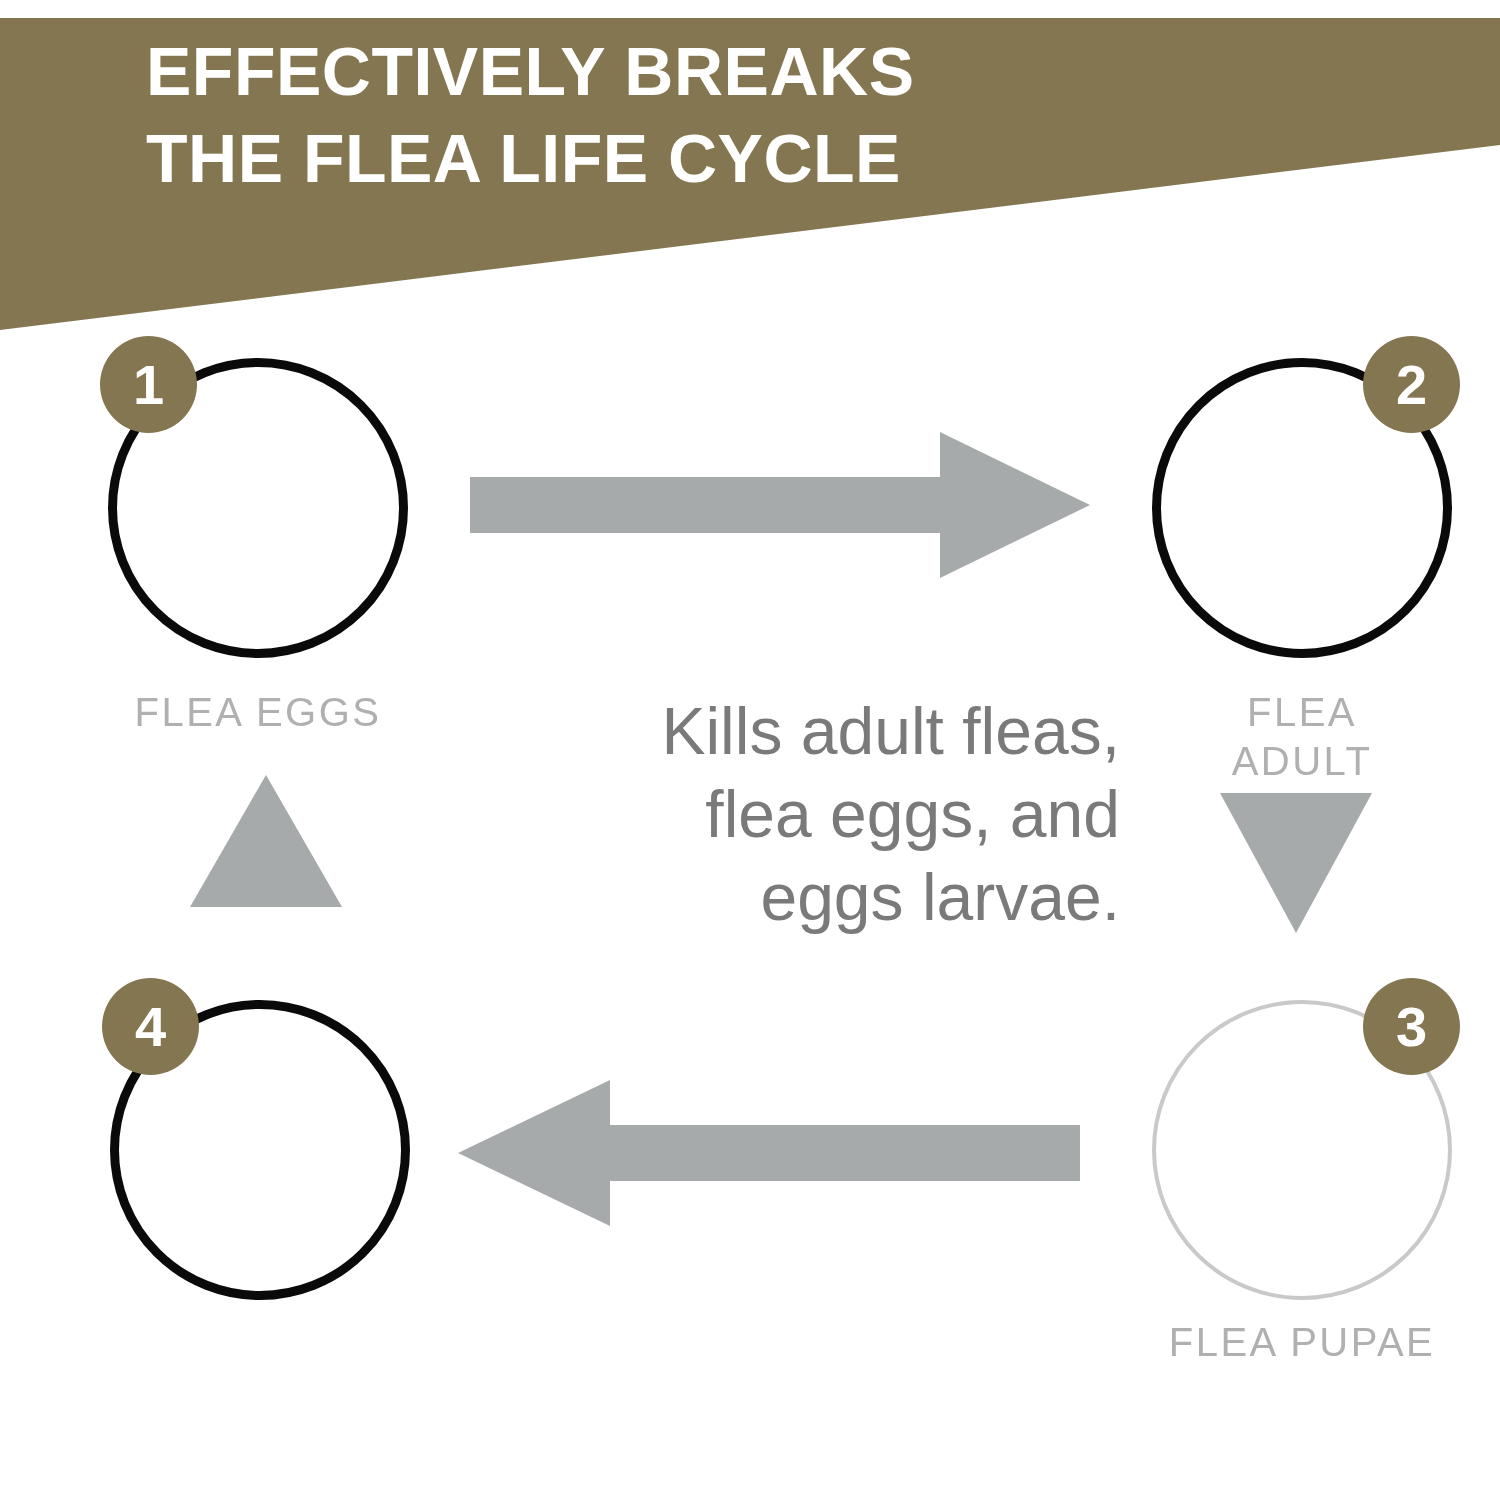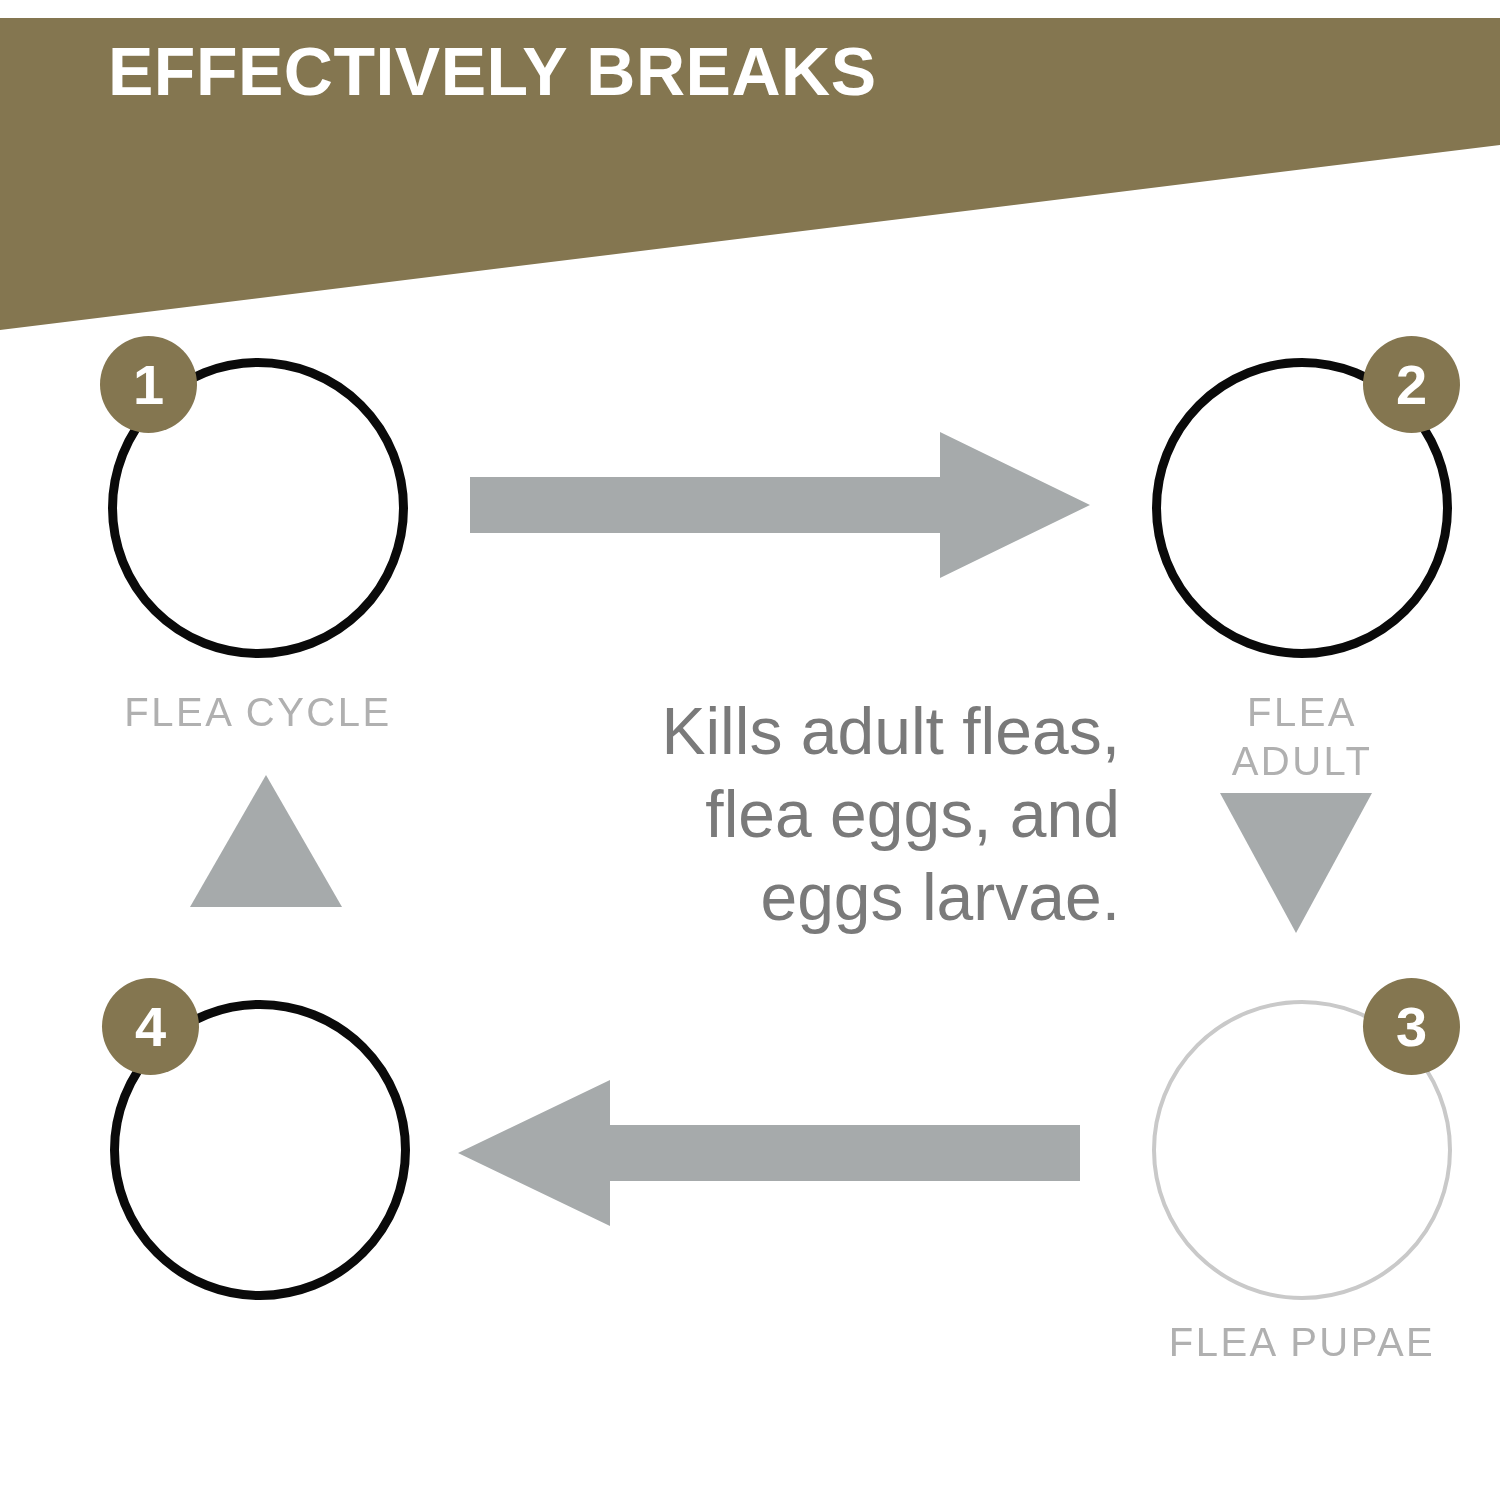--- a/index.html
+++ b/index.html
@@ -37,21 +37,21 @@
     left: 108px;
     top: 28px;
     width: 1100px;
     color: #ffffff;
     font-family: "Liberation Sans", sans-serif;
     font-weight: bold;
     font-size: 68px;
     line-height: 1.28;
     letter-spacing: 0.5px;
   }
-  .header-line { display: block; white-space: nowrap; }
+  .header-line { display: block; white-space: nowrap; margin-left: 38px; }
 
   
   .stage {
     position: absolute;
     width: 300px;
     height: 300px;
   }
   .stage-ring {
     position: absolute;
     left: 0; top: 0;
@@ -137,20 +137,21 @@
 <div id="poster">
 
   <div class="header-band">
     <svg width="1500" height="340" viewBox="0 0 1500 340" xmlns="http://www.w3.org/2000/svg">
       <polygon points="0,18 1500,18 1500,145 0,330" fill="#847650"></polygon>
     </svg>
   </div>
 
   <div class="header-text">
     <span class="header-line">EFFECTIVELY BREAKS</span>
+    <span class="header-line">THE FLEA LIFE CYCLE</span>
   </div>
 
   <div class="stage" style="left:108px; top:358px;">
     <div class="stage-art">
       <svg width="300" height="300" viewBox="0 0 300 300" xmlns="http://www.w3.org/2000/svg">
         <defs>
           <radialGradient id="eggA" cx="35%" cy="28%" r="78%">
             <stop offset="0%" stop-color="#efe6e2"></stop>
             <stop offset="45%" stop-color="#bfa99c"></stop>
             <stop offset="100%" stop-color="#756156"></stop>
@@ -177,21 +178,21 @@
           <ellipse cx="96" cy="154" rx="20" ry="7" fill="#ffffff" opacity="0.48" transform="rotate(-22 96 154)"></ellipse>
           <ellipse cx="208" cy="92" rx="9" ry="17" fill="#ffffff" opacity="0.5" transform="rotate(18 208 92)"></ellipse>
           <ellipse cx="160" cy="148" rx="22" ry="8" fill="#ffffff" opacity="0.4" transform="rotate(-8 160 148)"></ellipse>
           <ellipse cx="128" cy="112" rx="19" ry="8" fill="#ffffff" opacity="0.45" transform="rotate(-12 128 112)"></ellipse>
         </g>
       </svg>
     </div>
     <div class="stage-ring ring-dark"></div>
     <div class="badge badge-tl">1</div>
   </div>
-  <div class="stage-label" style="left:48px; top:688px;">FLEA CYCLE</div>
+  <div class="stage-label" style="left:48px; top:688px;">FLEA EGGS</div>
 
   <div class="stage" style="left:1152px; top:358px;">
     <div class="stage-art">
       <svg width="300" height="300" viewBox="0 0 300 300" xmlns="http://www.w3.org/2000/svg">
         <defs>
           <linearGradient id="larvBody" x1="0%" y1="0%" x2="100%" y2="100%">
             <stop offset="0%" stop-color="#e3d5a8"></stop>
             <stop offset="50%" stop-color="#b9a35f"></stop>
             <stop offset="100%" stop-color="#7d6b33"></stop>
           </linearGradient>

